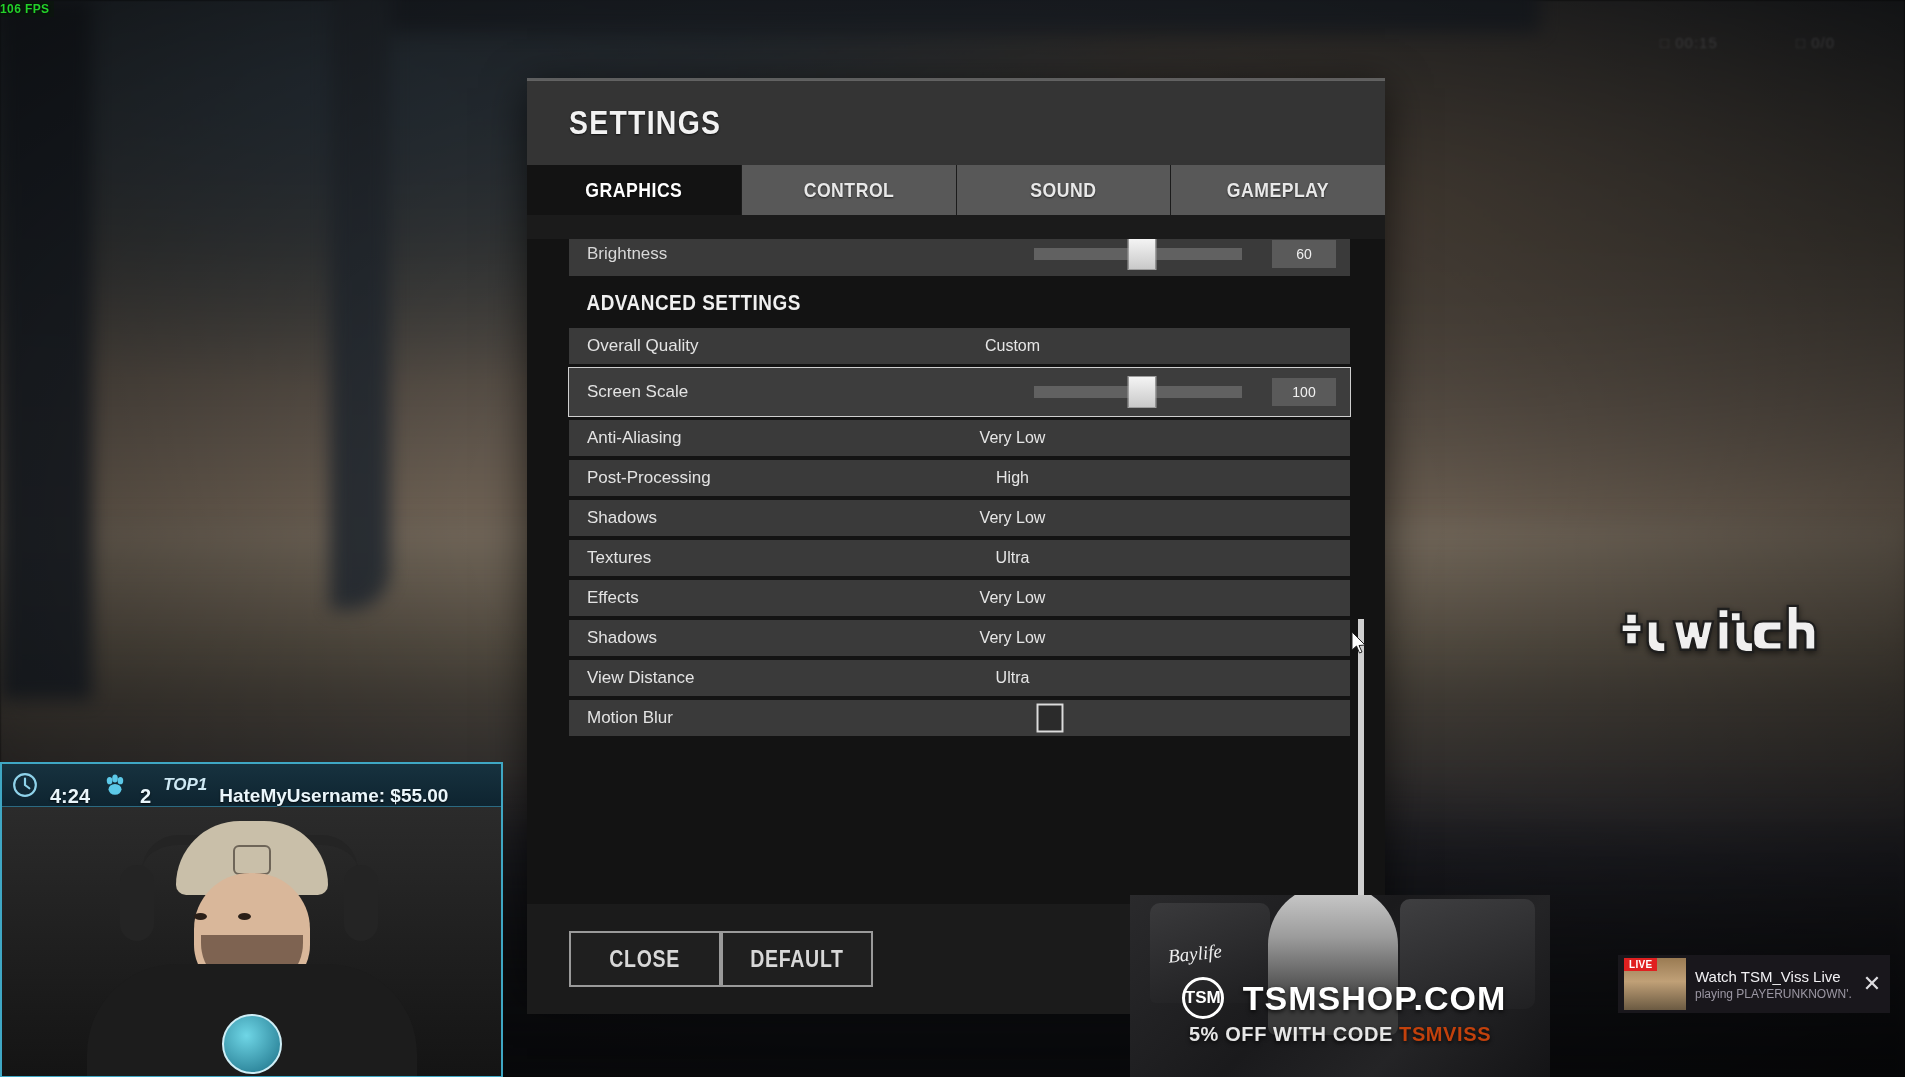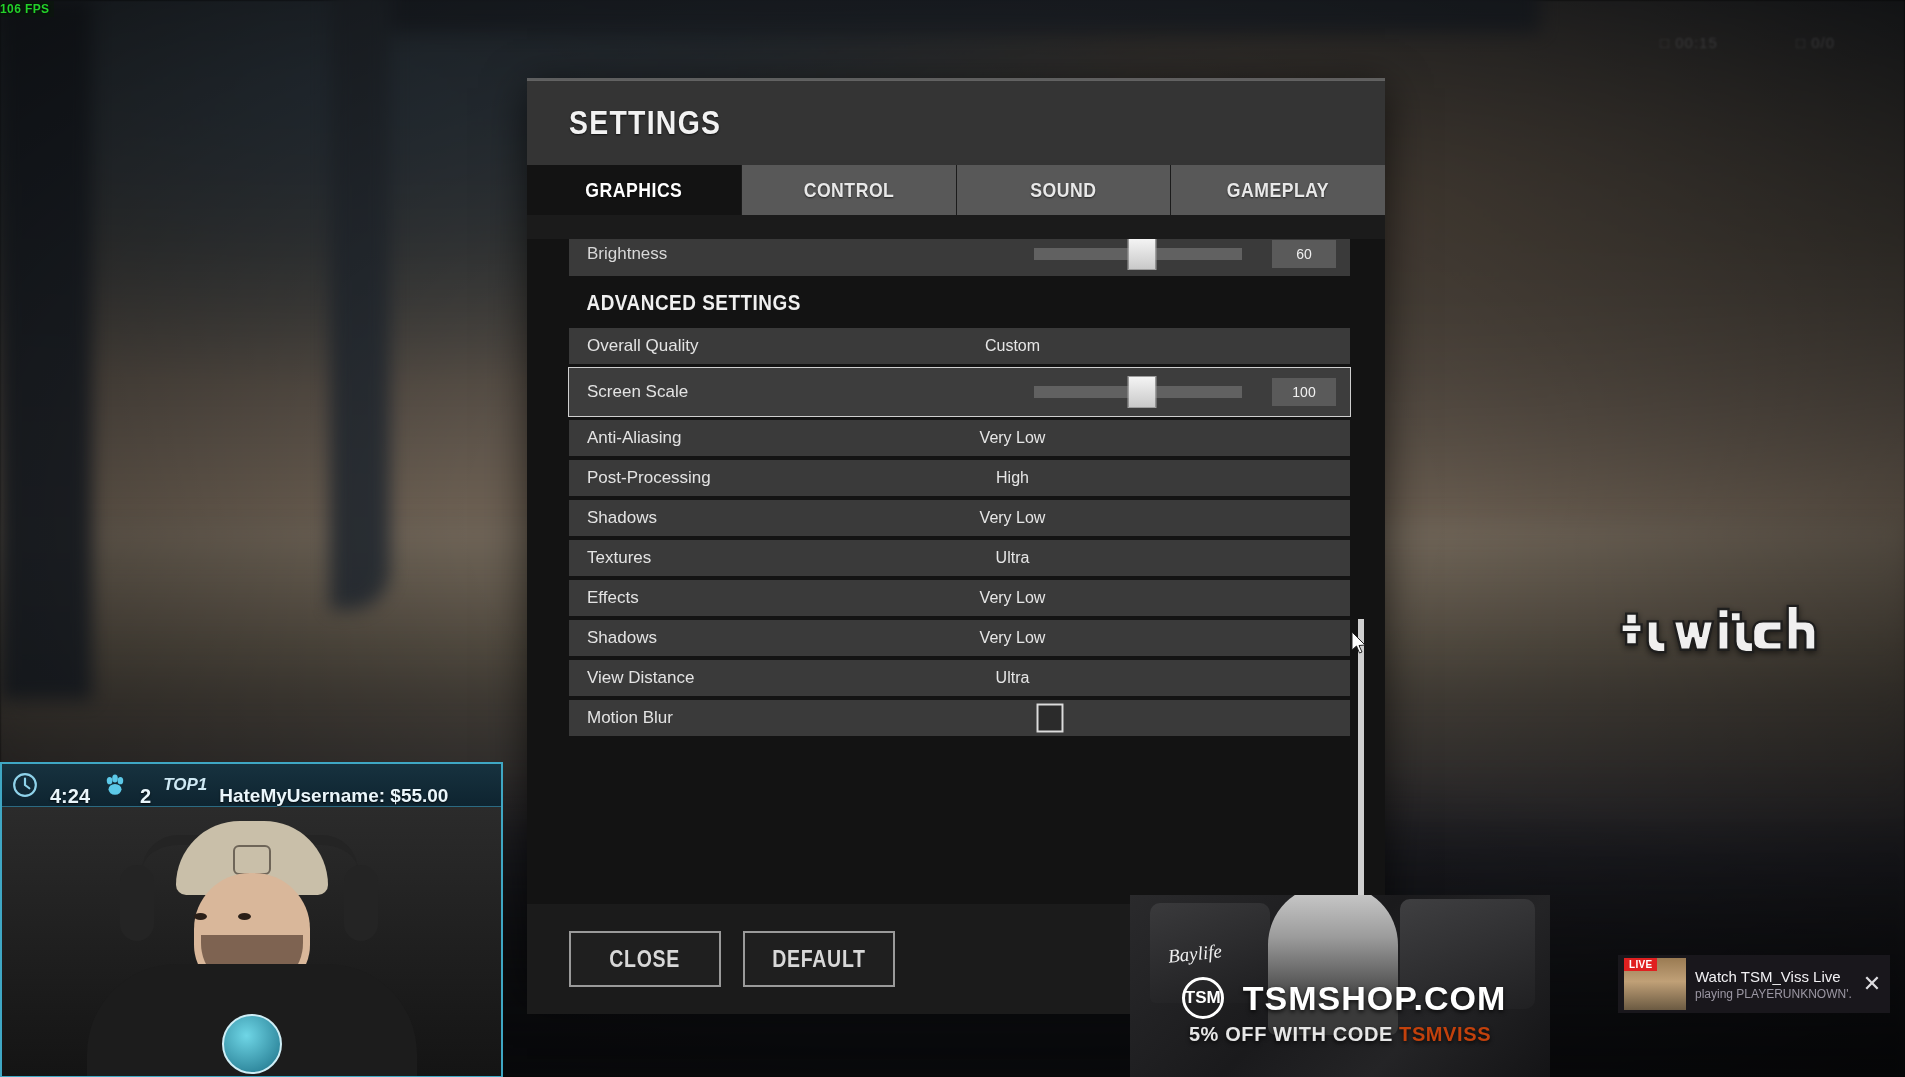--- a/index.html
+++ b/index.html
@@ -91,21 +91,21 @@
        color:#f0f0f0;font-size:14px;font-family:"Liberation Sans",sans-serif;}
 
   
   .cbox{position:absolute;left:50%;top:50%;transform:translate(-50%,-50%);margin-left:90px;
        width:27px;height:29px;border:2px solid #dcdcdc;background:#2b2b2b;box-sizing:border-box;}
 
   
   .scrollbar{position:absolute;right:21px;top:380px;width:6px;height:300px;background:#cfcfcf;}
 
   
-  .win-footer{height:110px;background:#1b1b1b;display:flex;align-items:center;padding-left:42px;gap:22px;}
+  .win-footer{height:110px;background:#1b1b1b;display:flex;align-items:center;padding-left:42px;}
   .btn{width:148px;height:52px;border:2px solid #9a9a9a;background:#1f1f1f;color:#d8d8d8;
        display:flex;align-items:center;justify-content:center;font-size:23px;font-weight:bold;
        letter-spacing:.8px;cursor:pointer;font-family:"Liberation Sans",sans-serif;}
   .btn span{transform:scaleX(.85);display:inline-block;}
 
   
   .cursor{position:absolute;left:824px;top:392px;width:16px;height:24px;pointer-events:none;}
 
   
   .tsm-banner{position:absolute;left:1130px;top:895px;width:420px;height:182px;overflow:hidden;}

